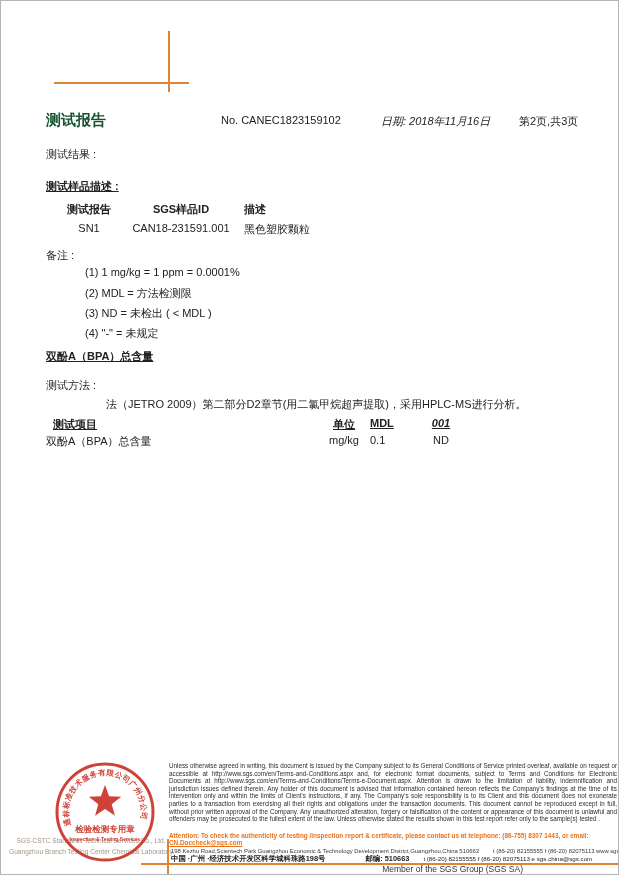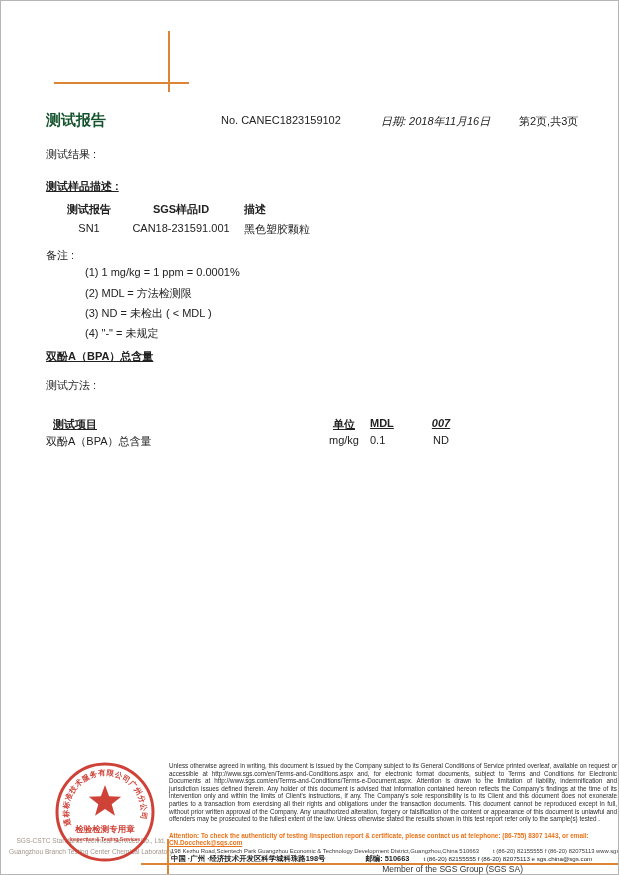--- a/index.html
+++ b/index.html
@@ -75,25 +75,26 @@
   <div class="abs txt st-row st-c3">黑色塑胶颗粒</div>
 
   <div class="abs txt remarks-heading">备注 :</div>
   <div class="abs txt remark" style="top:265px;">(1) 1 mg/kg = 1 ppm = 0.0001%</div>
   <div class="abs txt remark" style="top:285px;">(2) MDL = 方法检测限</div>
   <div class="abs txt remark" style="top:305px;">(3) ND = 未检出 ( &lt; MDL )</div>
   <div class="abs txt remark" style="top:325px;">(4) "-" = 未规定</div>
 
   <div class="abs txt bpa-heading">双酚A（BPA）总含量</div>
   <div class="abs txt method-label">测试方法 :</div>
+  <div class="abs txt method-l2">法（JETRO 2009）第二部分D2章节(用二氯甲烷超声提取)，采用HPLC-MS进行分析。</div>
 
   <div class="abs txt rt-head rt-item-h">测试项目</div>
   <div class="abs txt rt-head rt-unit">单位</div>
   <div class="abs txt rt-head rt-mdl">MDL</div>
-  <div class="abs txt rt-head rt-001">007</div>
+  <div class="abs txt rt-head rt-001">001</div>
   <div class="abs txt rt-row rt-item">双酚A（BPA）总含量</div>
   <div class="abs txt rt-row rt-unit" style="font-weight:normal;">mg/kg</div>
   <div class="abs txt rt-row rt-mdl">0.1</div>
   <div class="abs txt rt-row" style="left:424px;width:32px;text-align:center;">ND</div>
 
   <div class="abs company-en-1">SGS-CSTC Standards Technical Services Co., Ltd.</div>
   <div class="abs company-en-2">Guangzhou Branch Testing Center Chemical Laboratory.</div>
 
   <svg class="abs stamp" viewBox="0 0 104 104">
     <circle cx="52" cy="52" r="48" fill="none" stroke="#cc3328" stroke-width="3"></circle>

